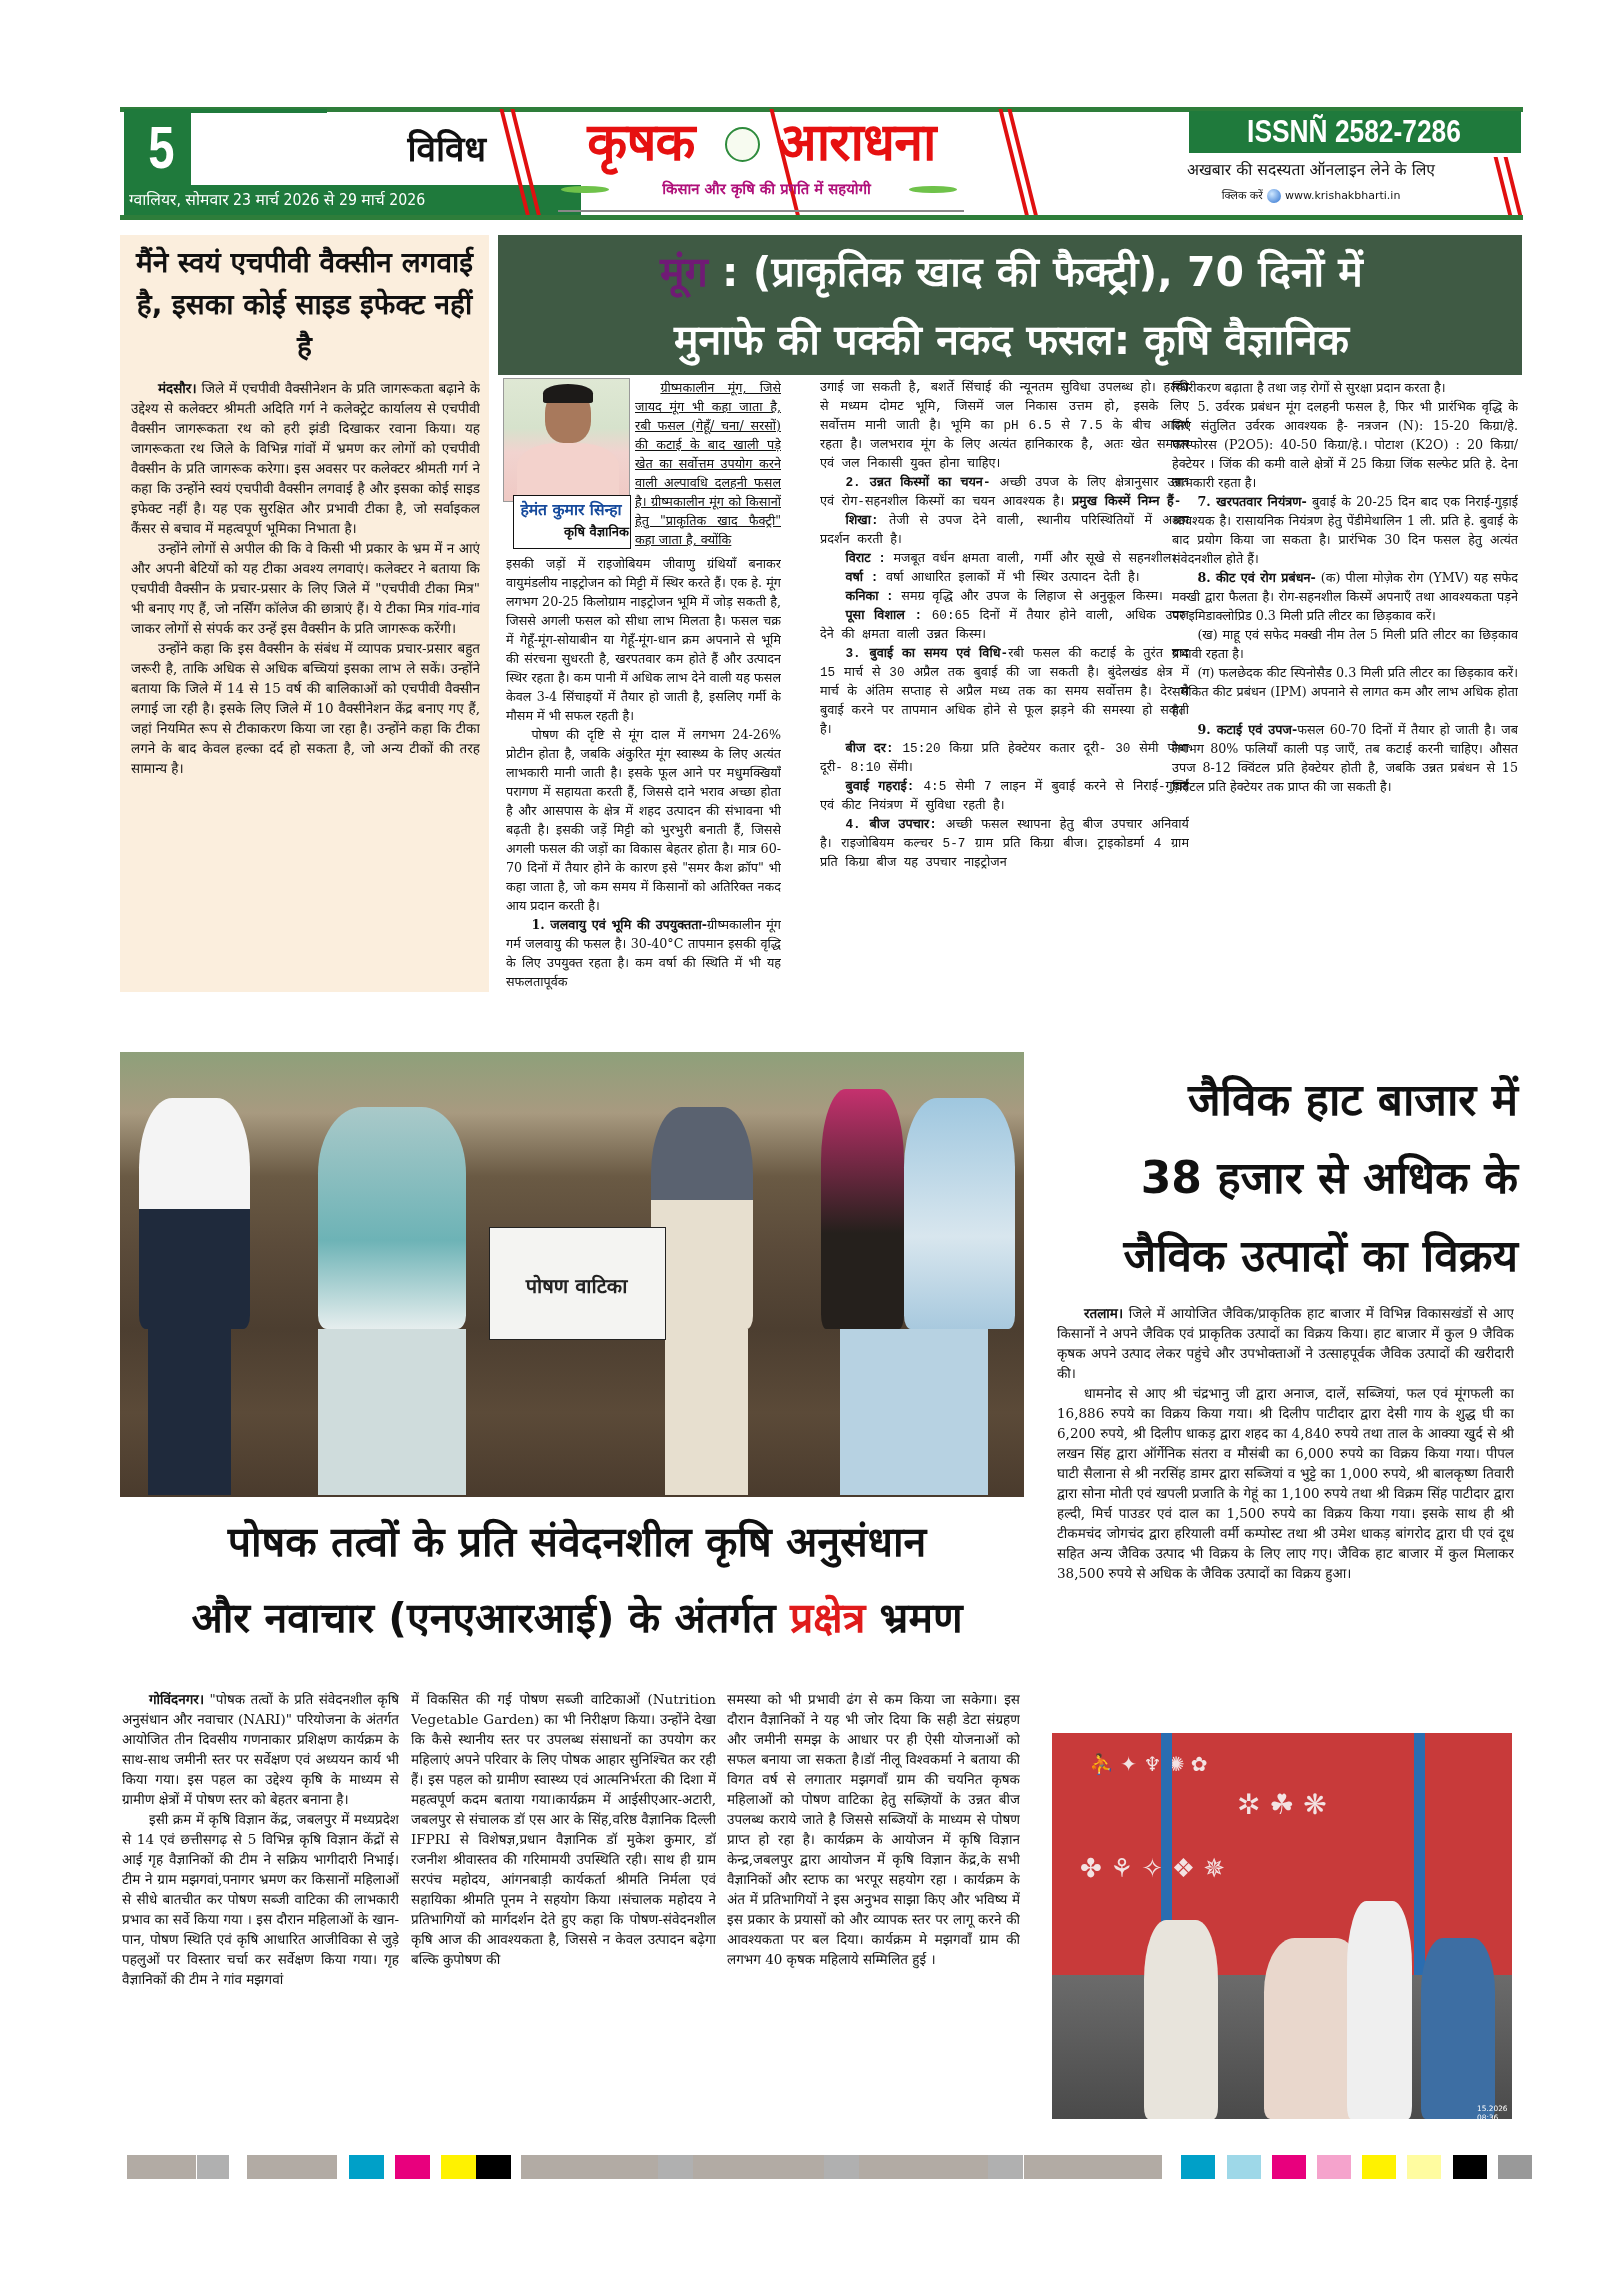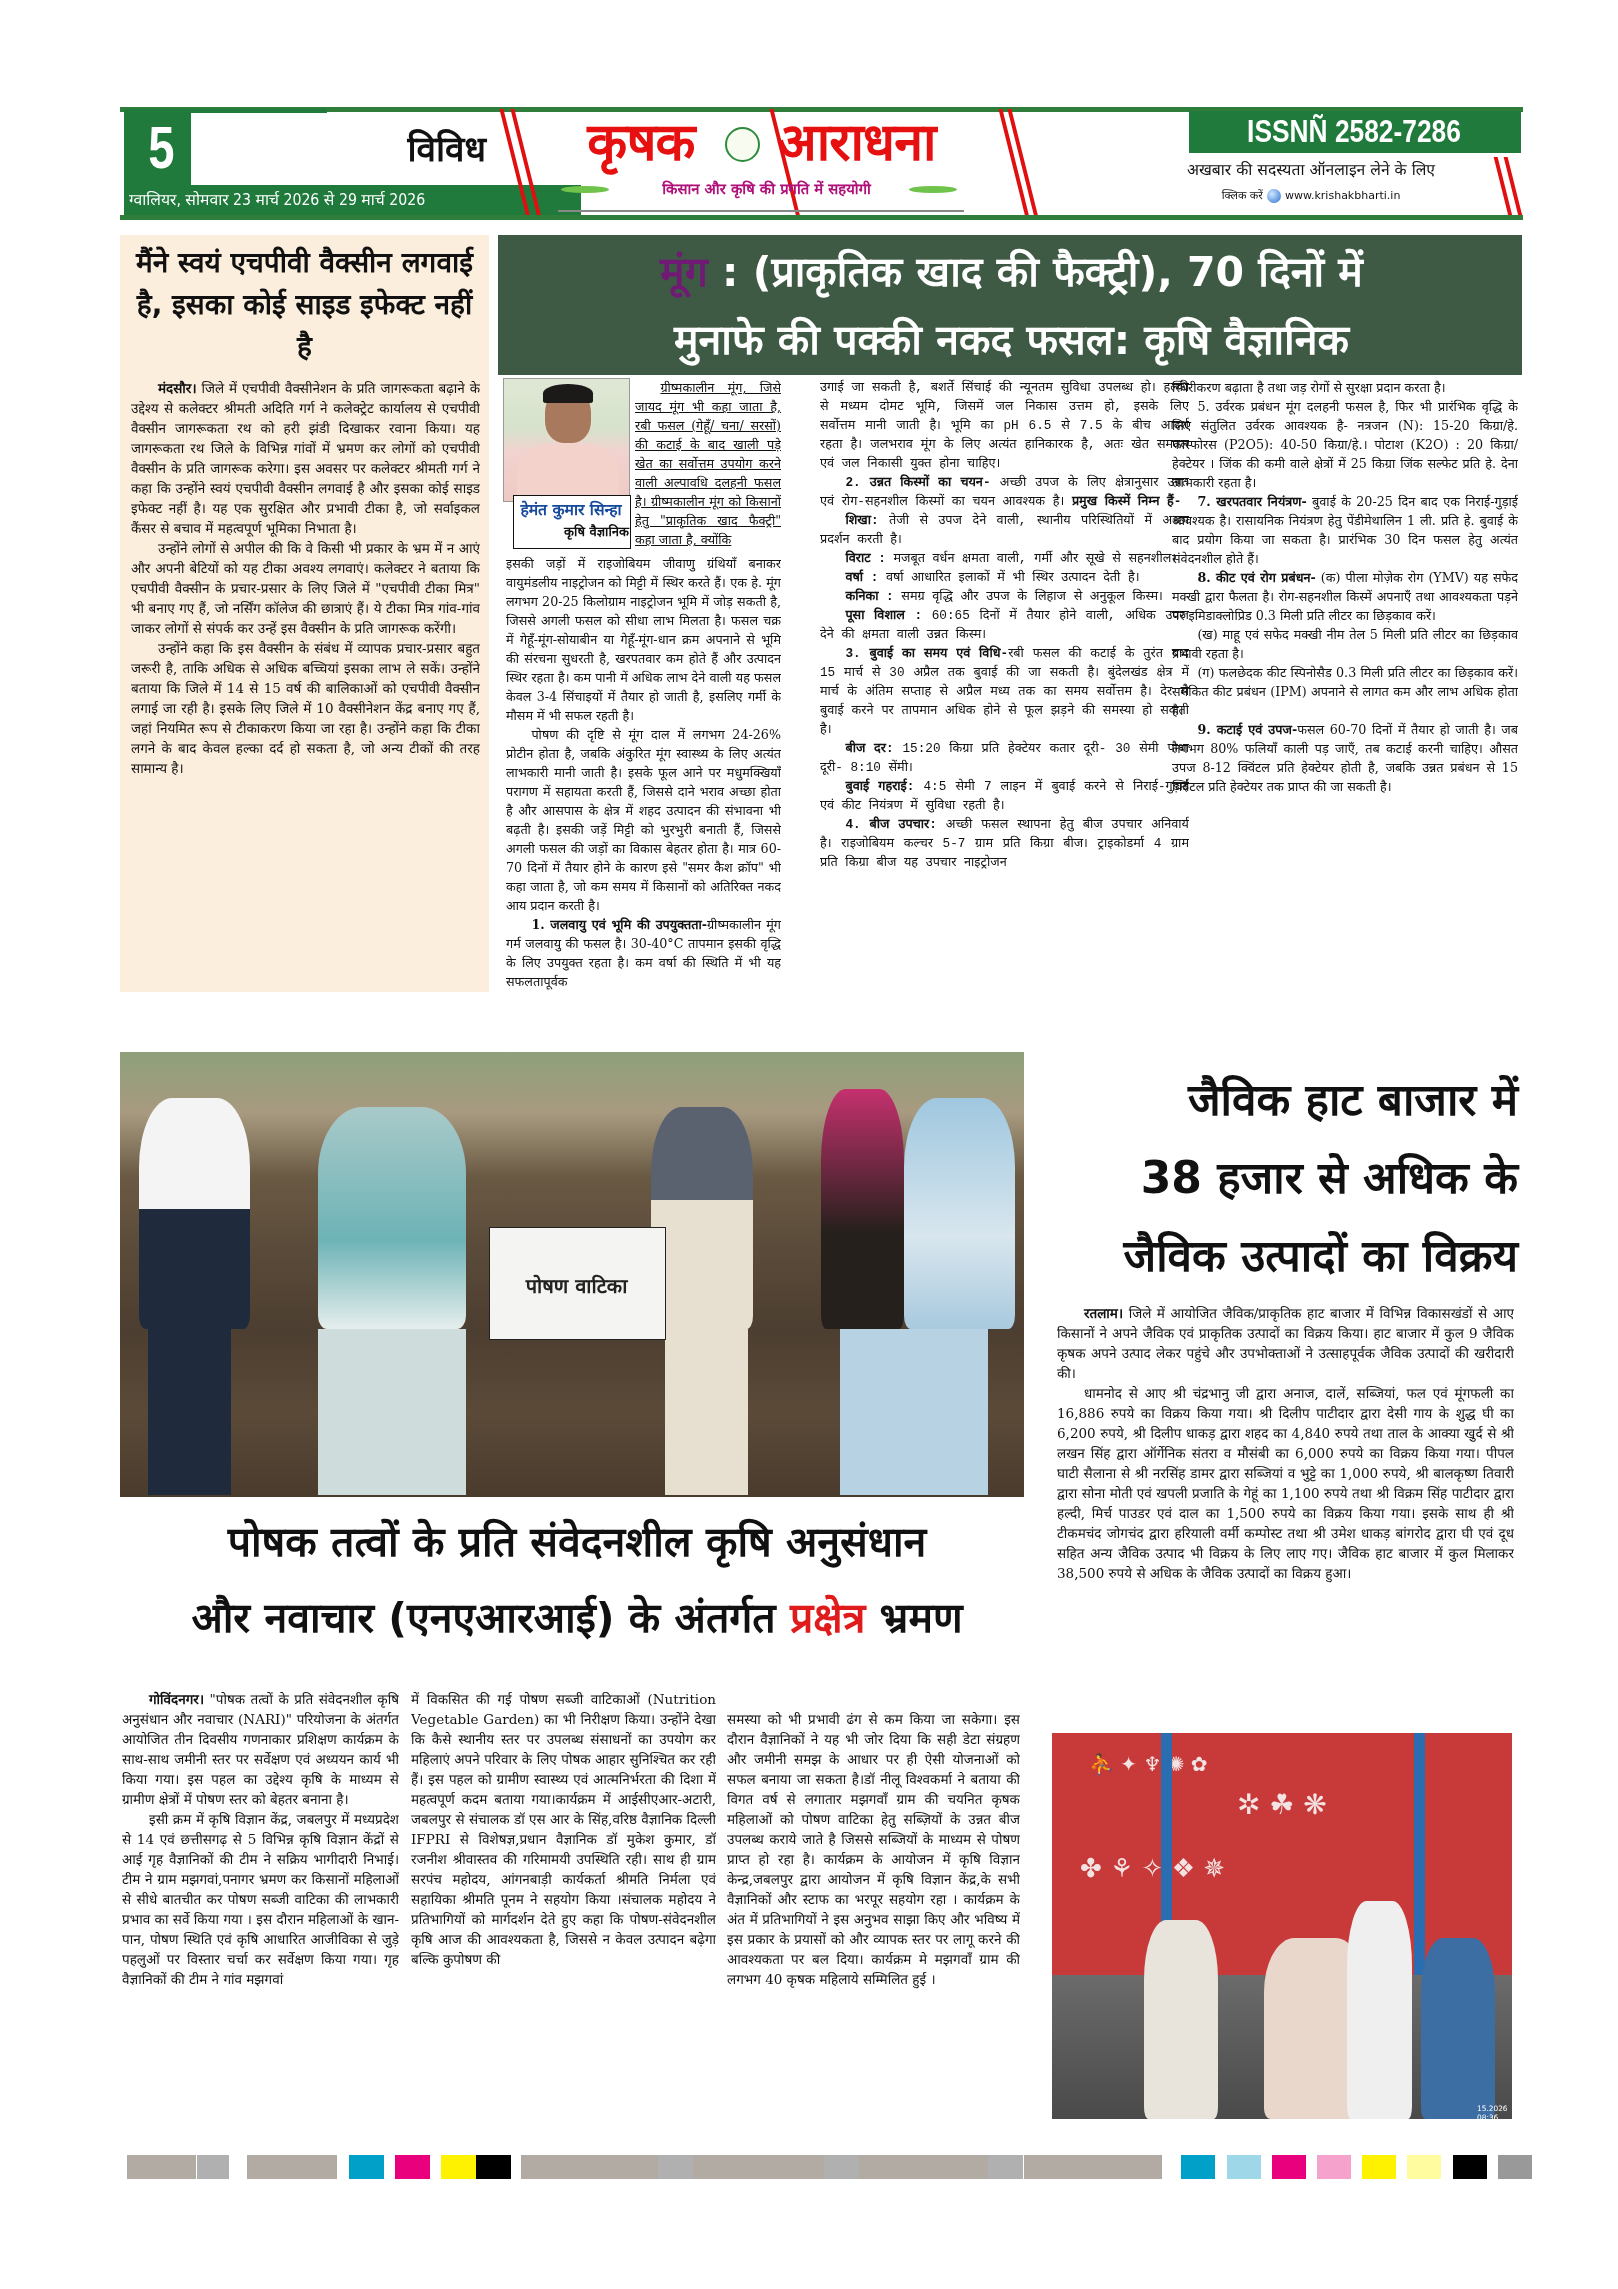--- a/index.html
+++ b/index.html
@@ -52,21 +52,21 @@
   .field-photo{left:120px;top:1052px;width:904px;height:277px;overflow:hidden;background:linear-gradient(180deg,#8ea07a 0%,#a89a80 22%,#6a5a44 45%,#5b4b3a 70%,#4c3e30 100%);}
   .field-photo2{left:120px;top:1329px;width:904px;height:168px;overflow:hidden;background:linear-gradient(180deg,#4c3e30 0%,#5b4a38 50%,#4a3b2d 100%);}
   .person{position:absolute;border-radius:30% 30% 6% 6%;}
   .banner-sign{left:489px;top:1227px;width:175px;height:111px;background:#f4f4f2;border:1.8px solid #222;}
   .sign-text{left:498px;top:1272px;width:157px;height:28px;font-size:20px;font-weight:bold;text-align:center;color:#222;line-height:28px;}
   
   .nut-head{left:120px;top:1504px;width:914px;height:166px;font-size:41px;font-weight:bold;line-height:76px;text-align:center;}
   .nut-red{color:#e01b1b;}
   .nut-c1{left:122px;top:1689px;width:277px;height:434px;overflow:hidden;}
   .nut-c2{left:411px;top:1689px;width:305px;height:434px;overflow:hidden;}
-  .nut-c3{left:727px;top:1689px;width:293px;height:434px;overflow:hidden;margin-top:20px;}
+  .nut-c3{left:727px;top:1689px;width:293px;height:434px;overflow:hidden;}
   
   .haat-head{left:1038px;top:1061px;width:480px;height:238px;font-size:44px;font-weight:bold;line-height:78px;text-align:right;}
   .haat-body{left:1057px;top:1303px;width:457px;height:328px;overflow:hidden;}
   .market-photo{left:1052px;top:1733px;width:460px;height:386px;overflow:hidden;background:#c83a3a;}
   .market-floor{left:1052px;top:1975px;width:460px;height:144px;background:linear-gradient(180deg,#6b6b6b,#4a4a4a);}
   .pillar{position:absolute;width:11px;background:#2a6db1;top:1733px;height:386px;}
   .warli{position:absolute;color:#f3e3e3;font-size:20px;}
   .photo-caption{left:1477px;top:2104px;width:37px;height:11px;font-size:7.4px;color:#fff;}
   
   .bar{position:absolute;top:2155px;height:24px;}

